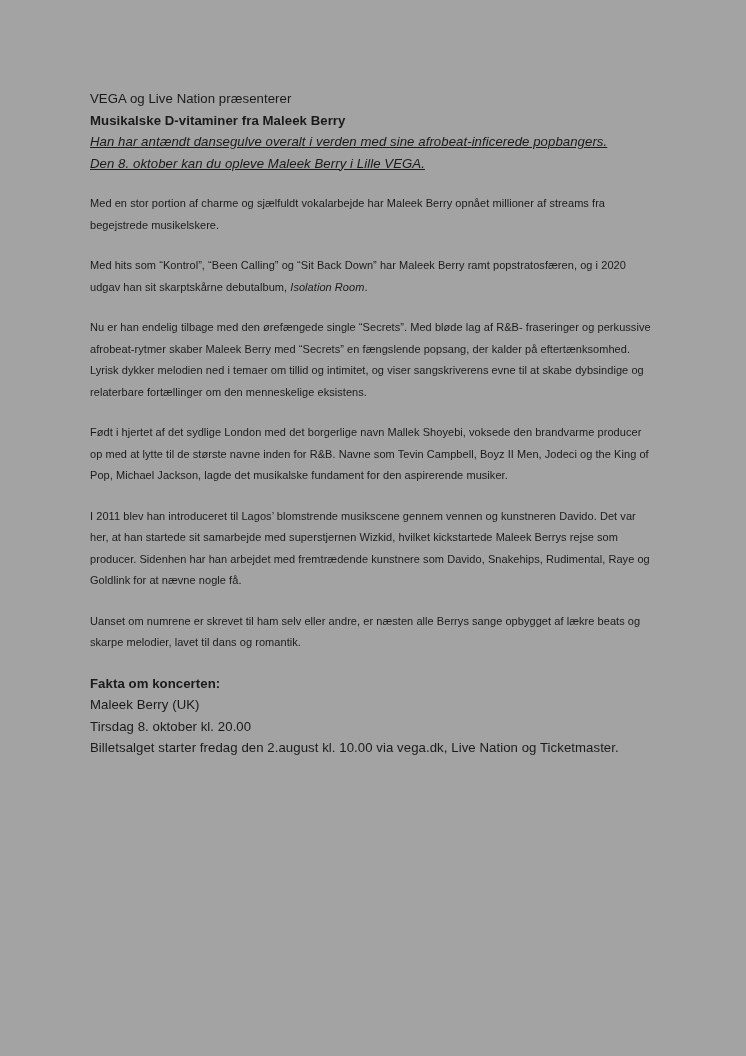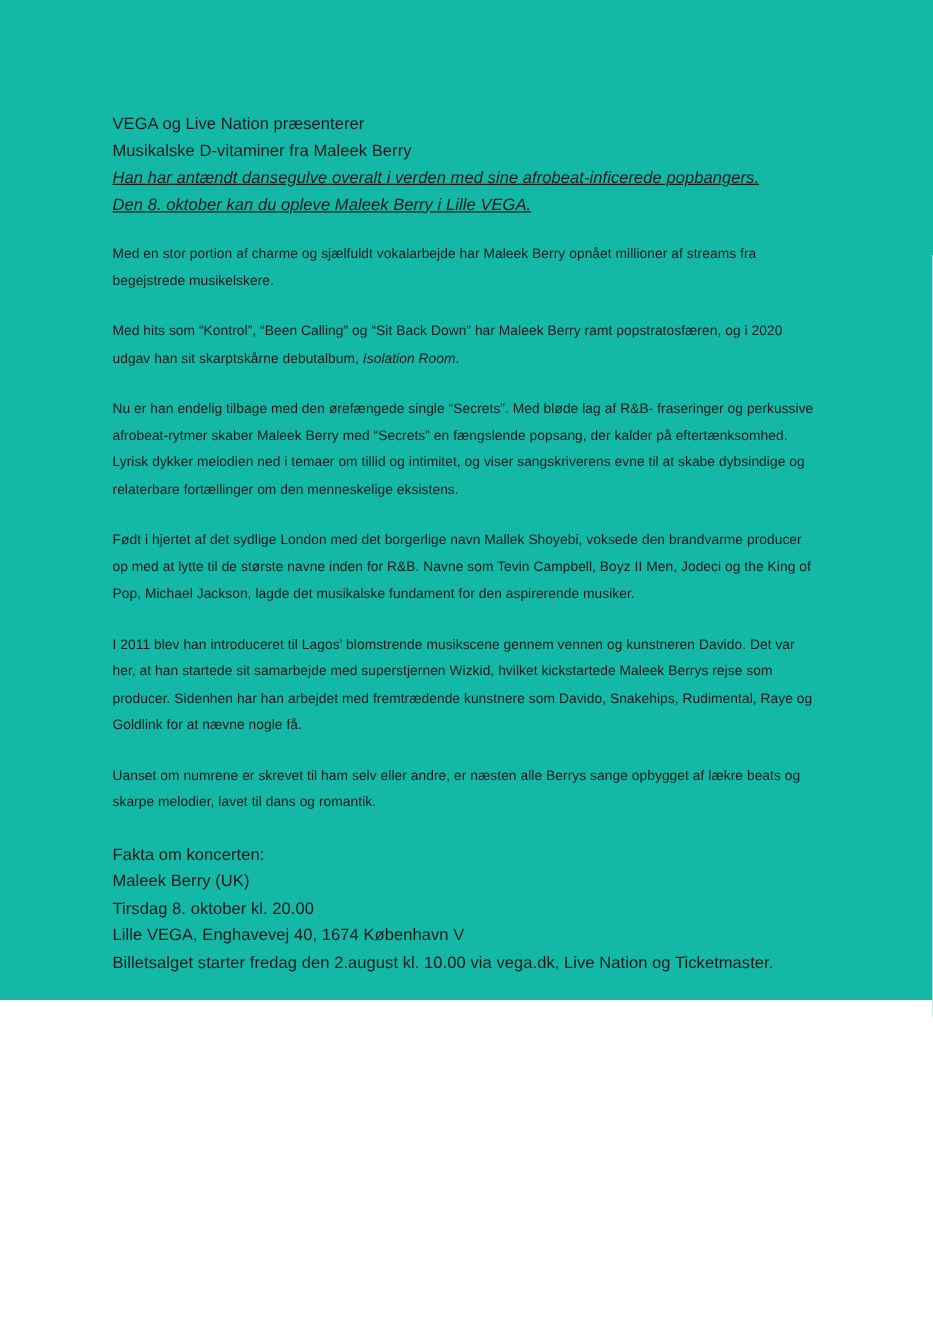--- a/index.html
+++ b/index.html
@@ -13,42 +13,42 @@
     font-family: "Liberation Sans", sans-serif;
     color: #1a1a1a;
     position: relative;
     overflow: hidden;
   }
   .page {
     position: absolute;
     left: 0;
     top: 0;
     width: 746px;
-    height: 800px;
-    background: #14b8a6;
+    height: 1056px;
+    background: #a3a3a3;
   }
   .content {
     position: absolute;
     left: 90px;
     top: 88px;
     width: 566px;
   }
   .line {
     font-size: 13.2px;
     line-height: 21.5px;
     letter-spacing: 0.005em;
   }
   .para {
     font-size: 11px;
     line-height: 21.5px;
     margin: 0 0 19px 0;
     letter-spacing: 0.005em;
   }
   .bold {
-    font-weight: normal;
+    font-weight: bold;
   }
   .italic {
     font-style: italic;
     text-decoration: underline;
   }
   .intro-block {
     margin-bottom: 19px;
   }
   .facts-block {
     margin-top: 2px;
@@ -110,18 +110,17 @@
 
     <p class="para">
       <span>Uanset om numrene er skrevet til ham selv eller andre, er næsten alle Berrys sange</span>
       <span>opbygget af lækre beats og skarpe melodier, lavet til dans og romantik.</span>
     </p>
 
     <div class="facts-block">
       <div class="facts-line bold">Fakta om koncerten:</div>
       <div class="facts-line">Maleek Berry (UK)</div>
       <div class="facts-line">Tirsdag 8. oktober kl. 20.00</div>
-      <div class="facts-line">Lille VEGA, Enghavevej 40, 1674 København V</div>
       <div class="facts-line">Billetsalget starter fredag den 2.august kl. 10.00 via vega.dk, Live Nation og Ticketmaster.</div>
     </div>
 
   </div>
 </div>
 
 </body></html>

